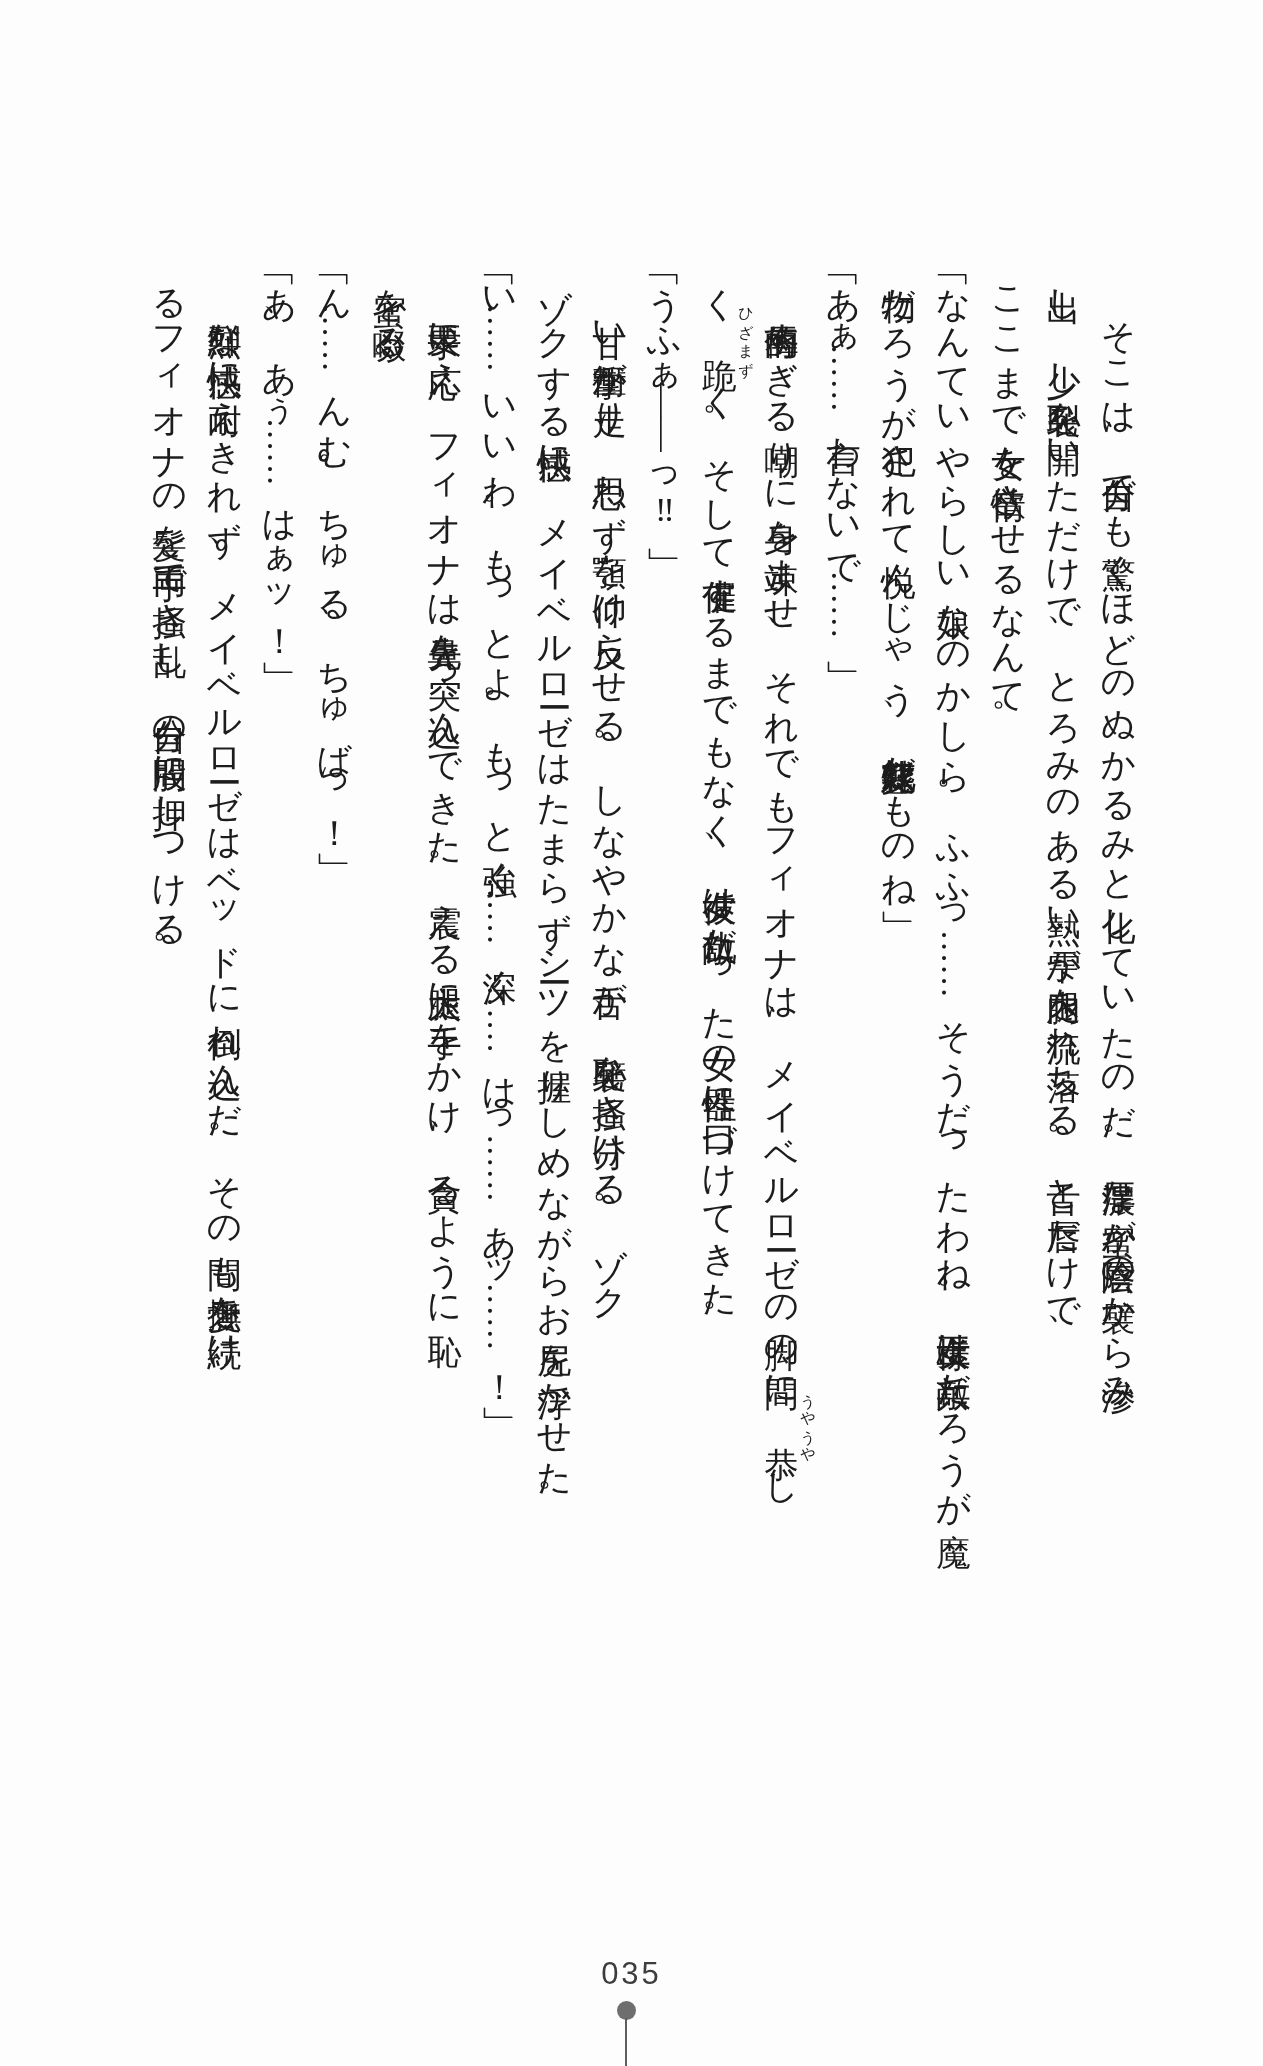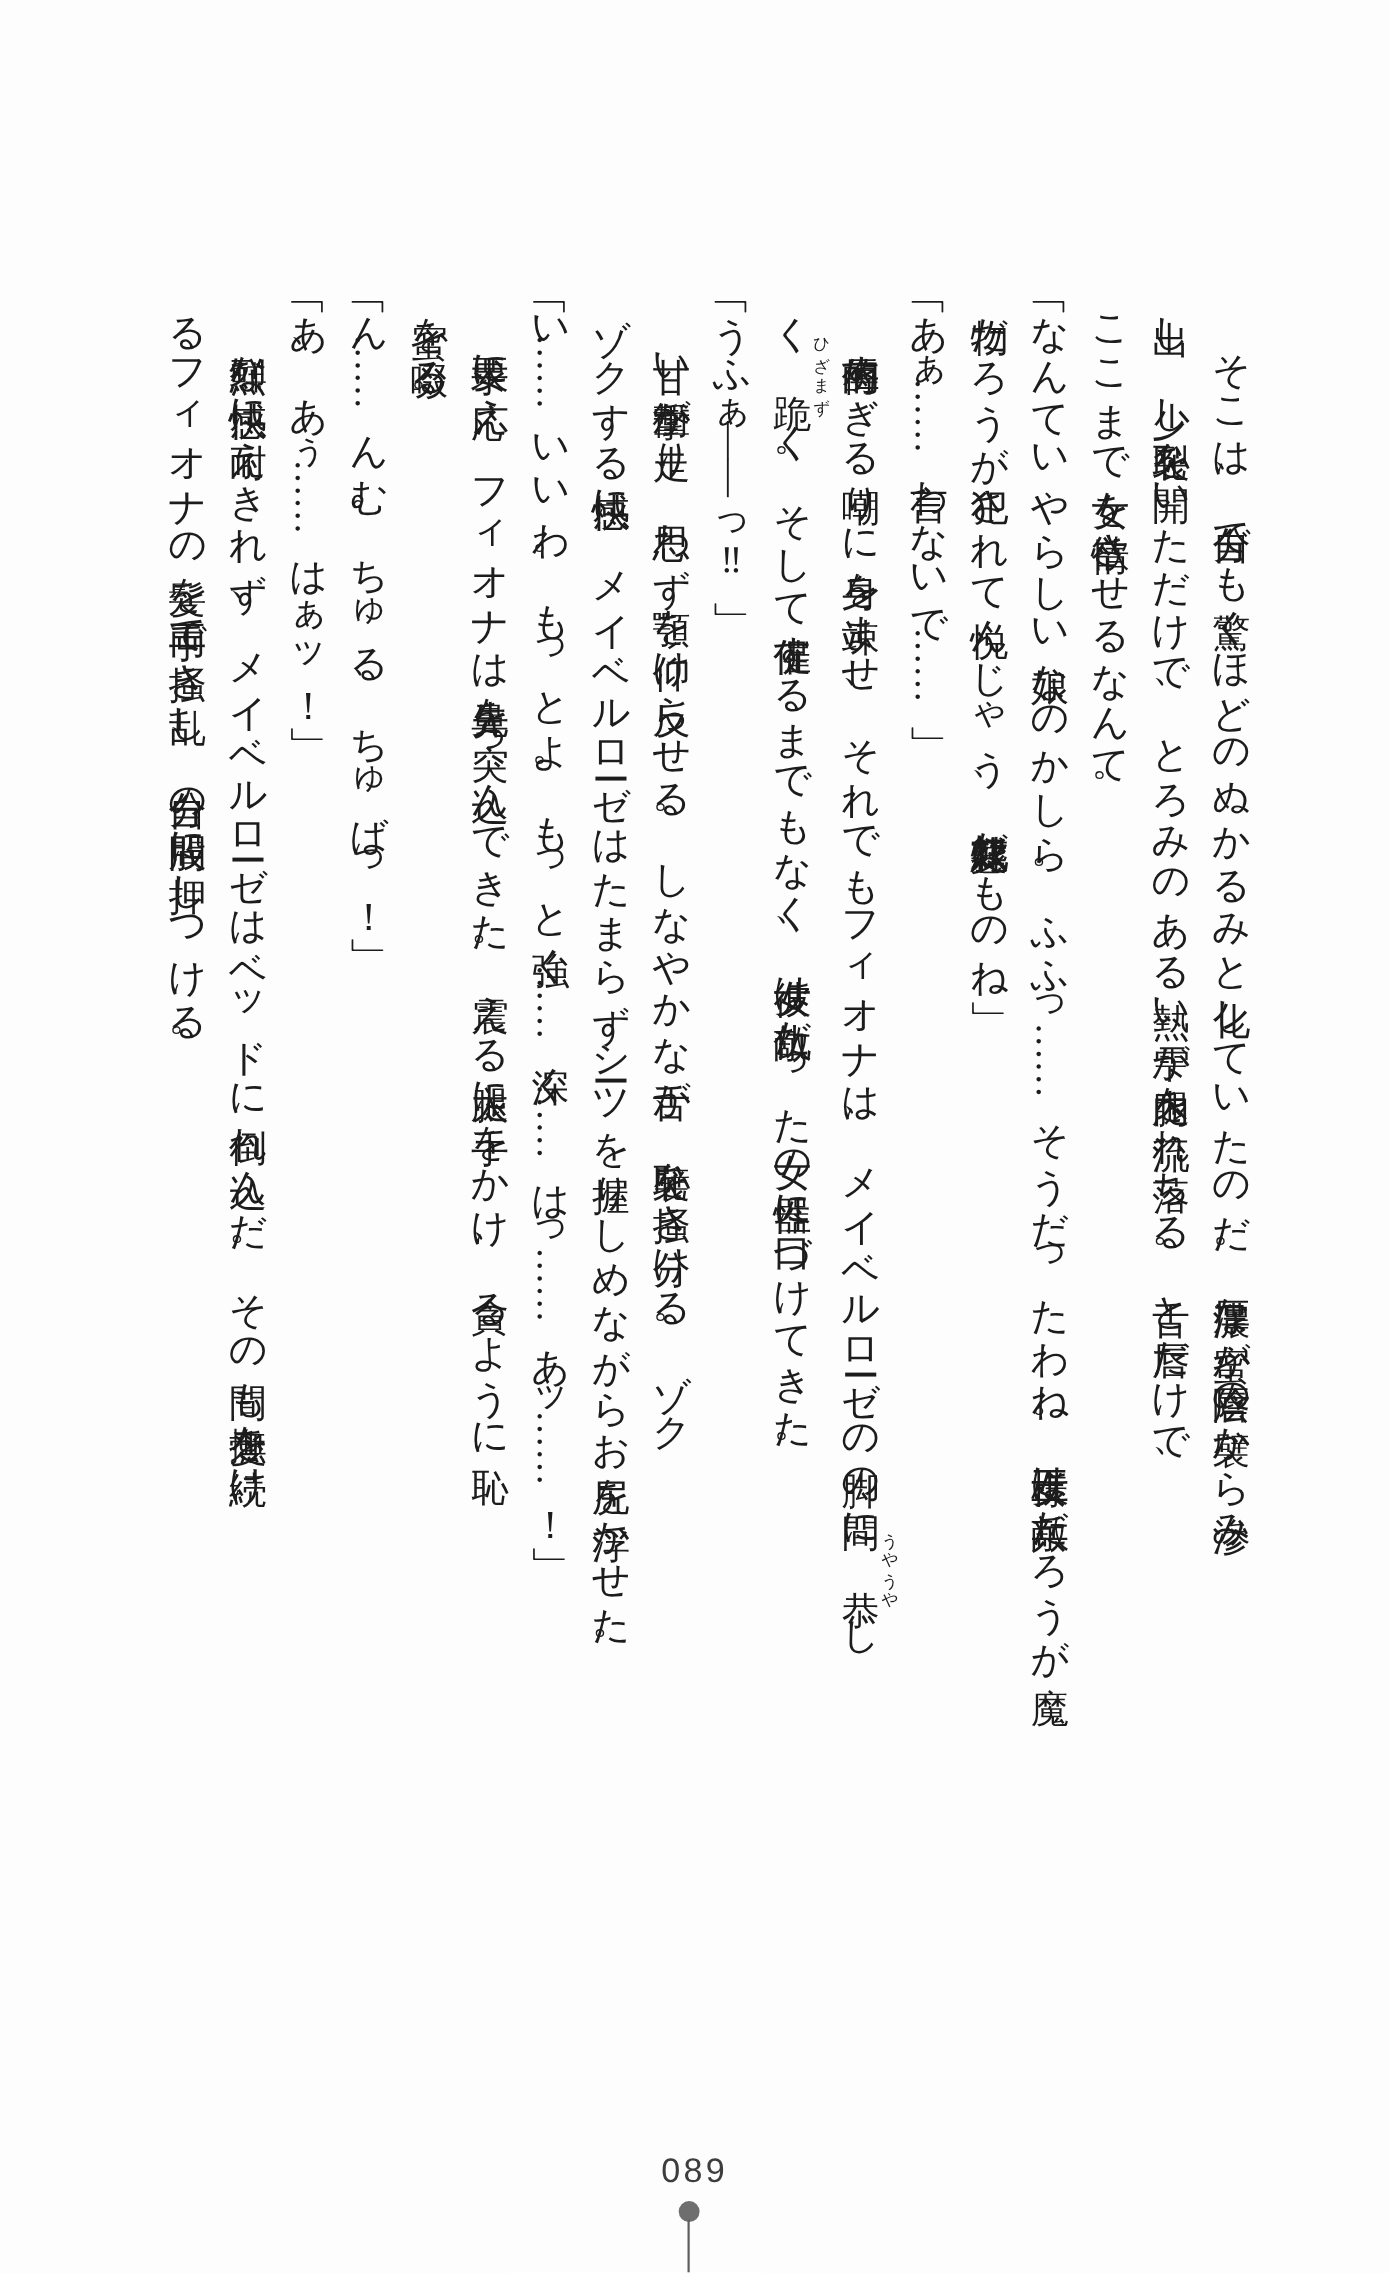--- a/index.html
+++ b/index.html
@@ -82,16 +82,16 @@
       <div class="line">　甘い衝撃が走り、思わず顎を仰け反らせる。しなやかな舌が、恥襞を掻き分ける。ゾク</div>
       <div class="line">ゾクする快感に、メイベルローゼはたまらずシーツを握りしめながらお尻を浮かせた。</div>
       <div class="line">「い……いいわ。もっとよ。もっと強く……深く……はっ……あッ……！」</div>
       <div class="line">　要求に応え、フィオナは鼻先を突っ込んできた。震える太腿に手をかけ、貪るように恥</div>
       <div class="line">蜜を啜る。</div>
       <div class="line">「ん……んむ。ちゅる、ちゅばっ！」</div>
       <div class="line">「あ、あぅ……はぁッ！」</div>
       <div class="line">　鮮烈な快感に耐えきれず、メイベルローゼはベッドに倒れ込んだ。その間も愛撫を続け</div>
       <div class="line">るフィオナの髪を両手で掻き乱し、自分の股間に押しつける。</div>
     </div>
-  <div class="pagenum">089</div>
+  <div class="pagenum">035</div>
   <div class="marker-dot"></div>
   <div class="marker-line"></div>
 </div>
 
 </body></html>

